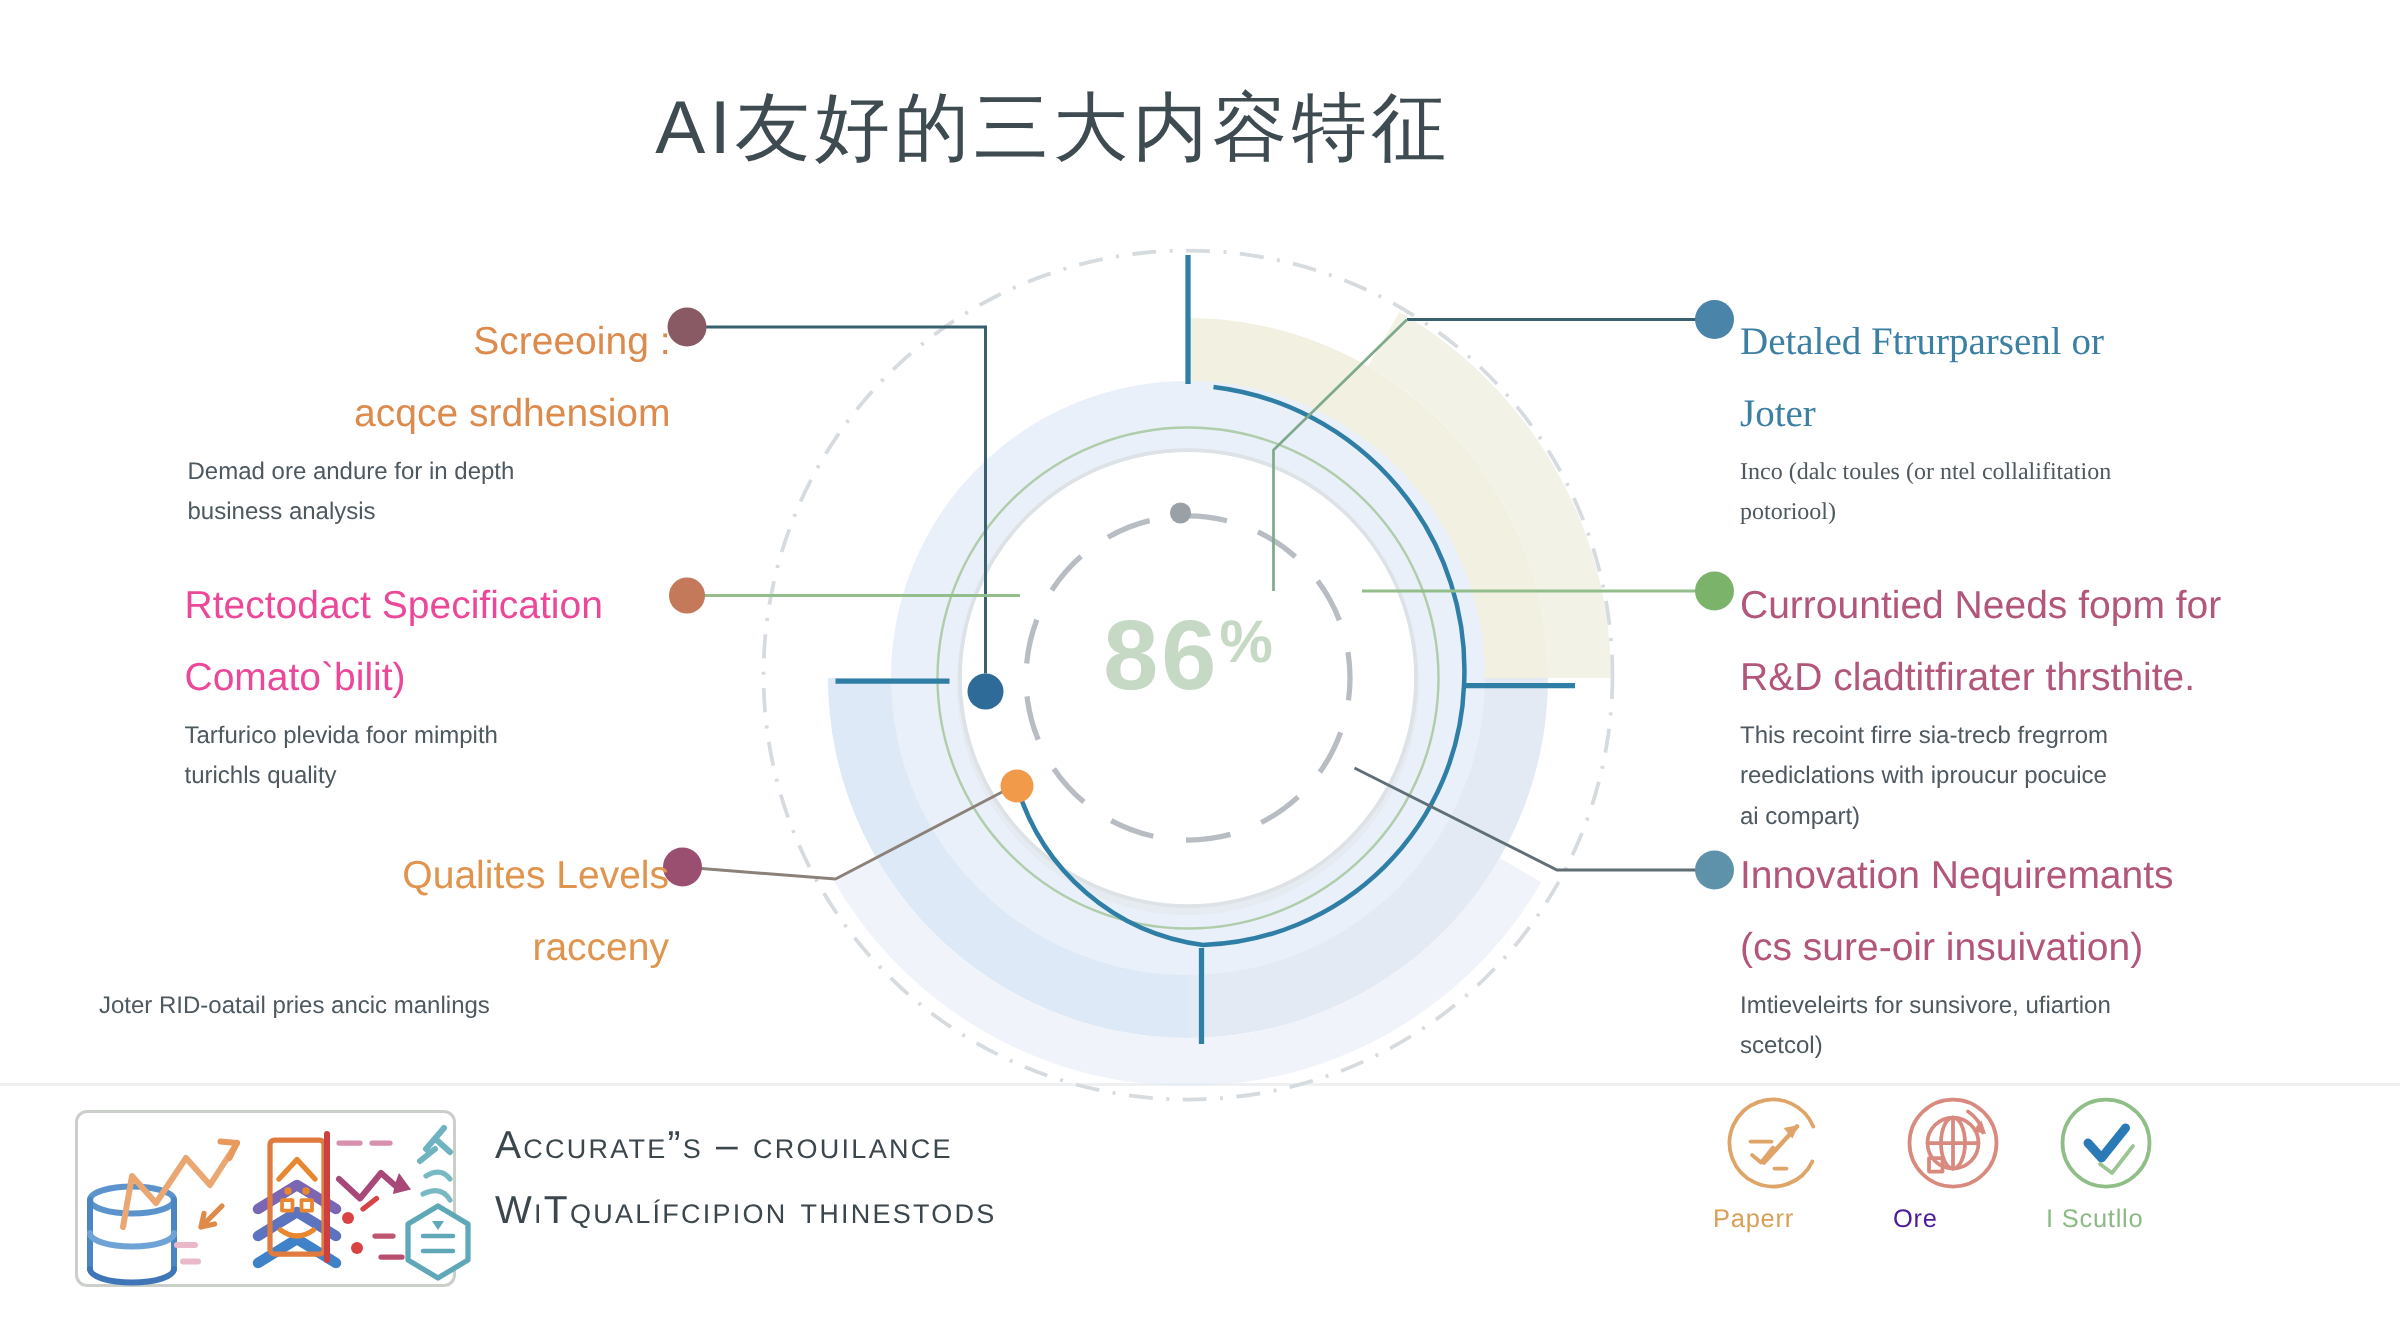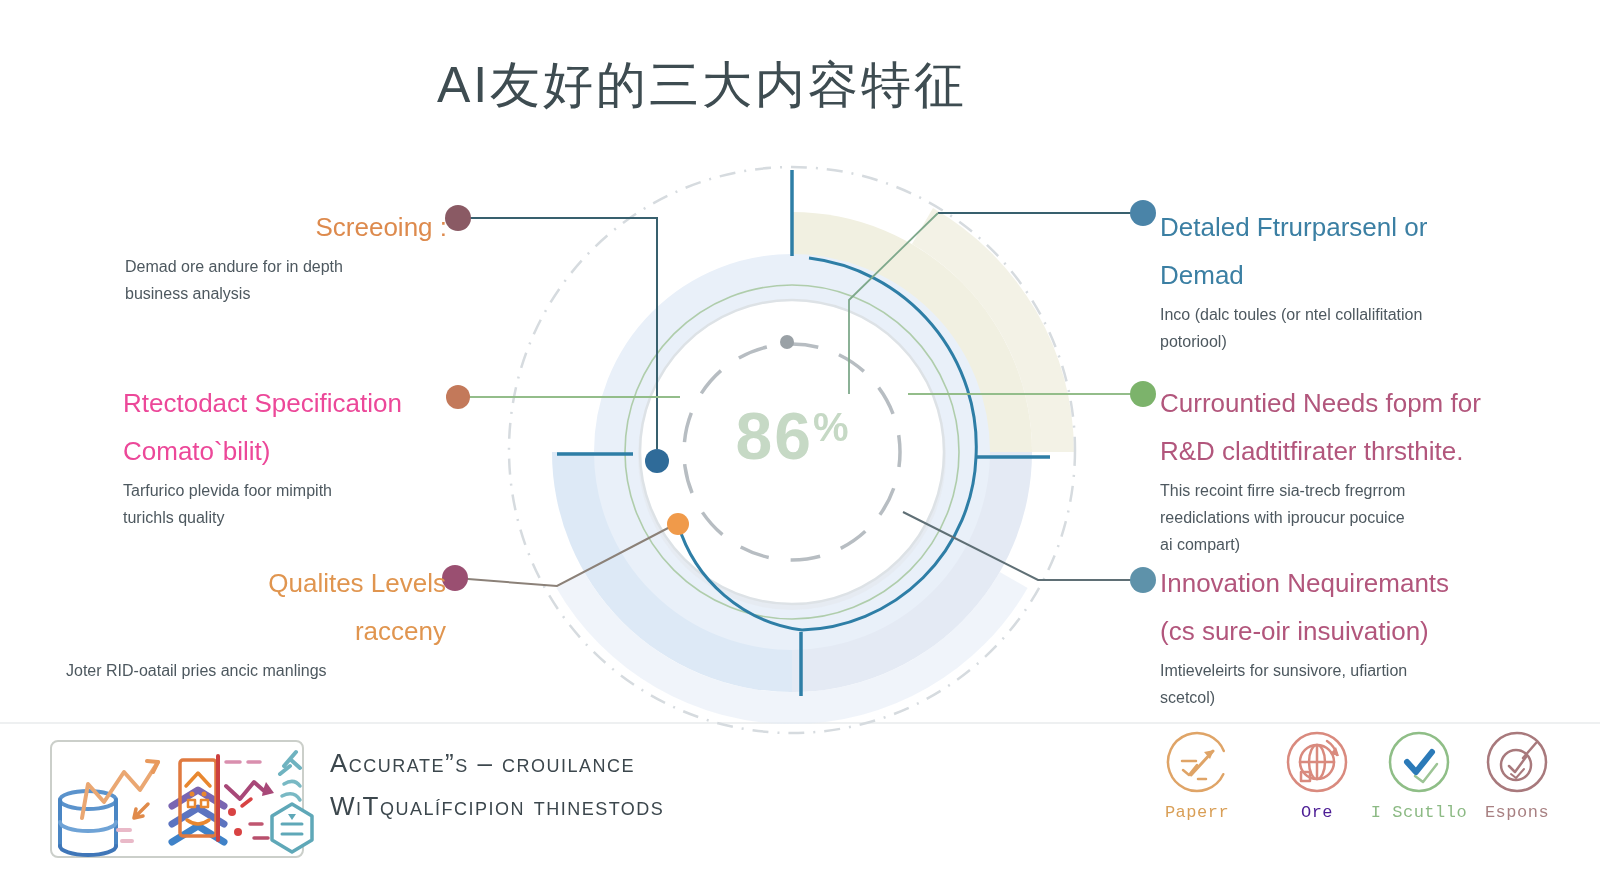--- a/index.html
+++ b/index.html
@@ -28,37 +28,37 @@
   .f-body{font-size:16px;line-height:27px;color:#4d585f;margin-top:9px;}
   .f-body span{display:block;}
   .align-r .f-heading{text-align:right;}
   .align-l .f-heading{text-align:left;}
   #item-l1{left:125px;top:196px;width:322px;}
   #item-l2{left:123px;top:372px;width:326px;}
   #item-l3{left:66px;top:552px;width:380px;}
   #item-l1 .f-heading{color:#dd8a4d;}
   #item-l2 .f-heading{color:#ec4899;}
   #item-l3 .f-heading{color:#e0954f;}
-  #item-r1{left:1160px;top:196px;width:392px;}
+  #item-r1{left:1160px;top:196px;width:392px;font-family:Liberation Serif, serif;}
   #item-r2{left:1160px;top:372px;width:392px;}
   #item-r3{left:1160px;top:552px;width:392px;}
   #item-r1 .f-heading{color:#3b7fa3;}
   #item-r2 .f-heading,#item-r3 .f-heading{color:#b2567c;}
   
   .icon-box{
     position:absolute;left:50px;top:740px;width:250px;height:114px;
     border:2px solid #cbcfca;border-radius:8px;background:#ffffff;
   }
   .icon-box svg{overflow:visible;display:block;}
   .caption{position:absolute;left:330px;top:748px;color:#3c474d;}
   .cap-line{
     font-variant:small-caps;font-size:26px;letter-spacing:1.5px;height:43px;
   }
   
-  .fr-item{position:absolute;top:728px;width:110px;text-align:center;font-family:Liberation Mono, monospace;}
+  .fr-item{position:absolute;top:728px;width:110px;}
   #fr-0{left:1142px;} #fr-1{left:1262px;} #fr-2{left:1364px;} #fr-3{left:1462px;}
   .fr-label{font-size:17px;letter-spacing:.5px;margin-top:-2px;}
   #fr-0 .fr-label{color:#d99f57;}
   #fr-1 .fr-label{color:#4c1d95;}
   #fr-2 .fr-label{color:#8cba84;}
   #fr-3 .fr-label{color:#a88082;}
 </style>
 </head>
 <body>
 
@@ -124,20 +124,21 @@
     </g>
   </svg>
 
   <div class="gauge-text">
     <span class="val">86</span><span class="unit">%</span>
   </div>
 
   <div class="item align-r" id="item-l1">
     <div class="f-heading">
       <span>Screeoing :</span>
+      <span>acqce srdhensiom</span>
     </div>
     <div class="f-body">
       <span>Demad ore andure for in depth</span>
       <span>business analysis</span>
     </div>
   </div>
 
   <div class="item align-l" id="item-l2">
     <div class="f-heading">
       <span>Rtectodact Specification</span>
@@ -155,21 +156,21 @@
       <span>racceny</span>
     </div>
     <div class="f-body">
       <span>Joter RID-oatail pries ancic manlings</span>
     </div>
   </div>
 
   <div class="item align-l" id="item-r1">
     <div class="f-heading">
       <span>Detaled Ftrurparsenl or</span>
-      <span>Demad</span>
+      <span>Joter</span>
     </div>
     <div class="f-body">
       <span>Inco (dalc toules (or ntel collalifitation</span>
       <span>potoriool)</span>
     </div>
   </div>
 
   <div class="item align-l" id="item-r2">
     <div class="f-heading">
       <span>Currountied Needs fopm for</span>
@@ -283,24 +284,14 @@
 
   <div class="fr-item" id="fr-2">
     <svg width="80" height="72" viewBox="0 0 80 72" fill="none" stroke-linecap="round" stroke-linejoin="round">
       <circle cx="40" cy="34" r="29" stroke="#8fbe87" stroke-width="2.5"></circle>
       <path d="M28,34 L37,44 L53,24" stroke="#2b7ab8" stroke-width="6"></path>
       <path d="M36,48 L44,54 L58,36" stroke="#9cc495" stroke-width="2.5"></path>
     </svg>
     <div class="fr-label">I Scutllo</div>
   </div>
 
-  <div class="fr-item" id="fr-3">
-    <svg width="80" height="72" viewBox="0 0 80 72" fill="none" stroke="#a8797c" stroke-width="2.5" stroke-linecap="round" stroke-linejoin="round">
-      <circle cx="40" cy="34" r="29"></circle>
-      <circle cx="39" cy="37" r="15"></circle>
-      <path d="M32,38 L38,44 L49,29"></path>
-      <path d="M46,30 L59,15"></path>
-      <path d="M34,46 l5,4 8,-9" stroke-width="2"></path>
-    </svg>
-    <div class="fr-label">Espons</div>
-  </div>
 
 </div>
 
 </body></html>

